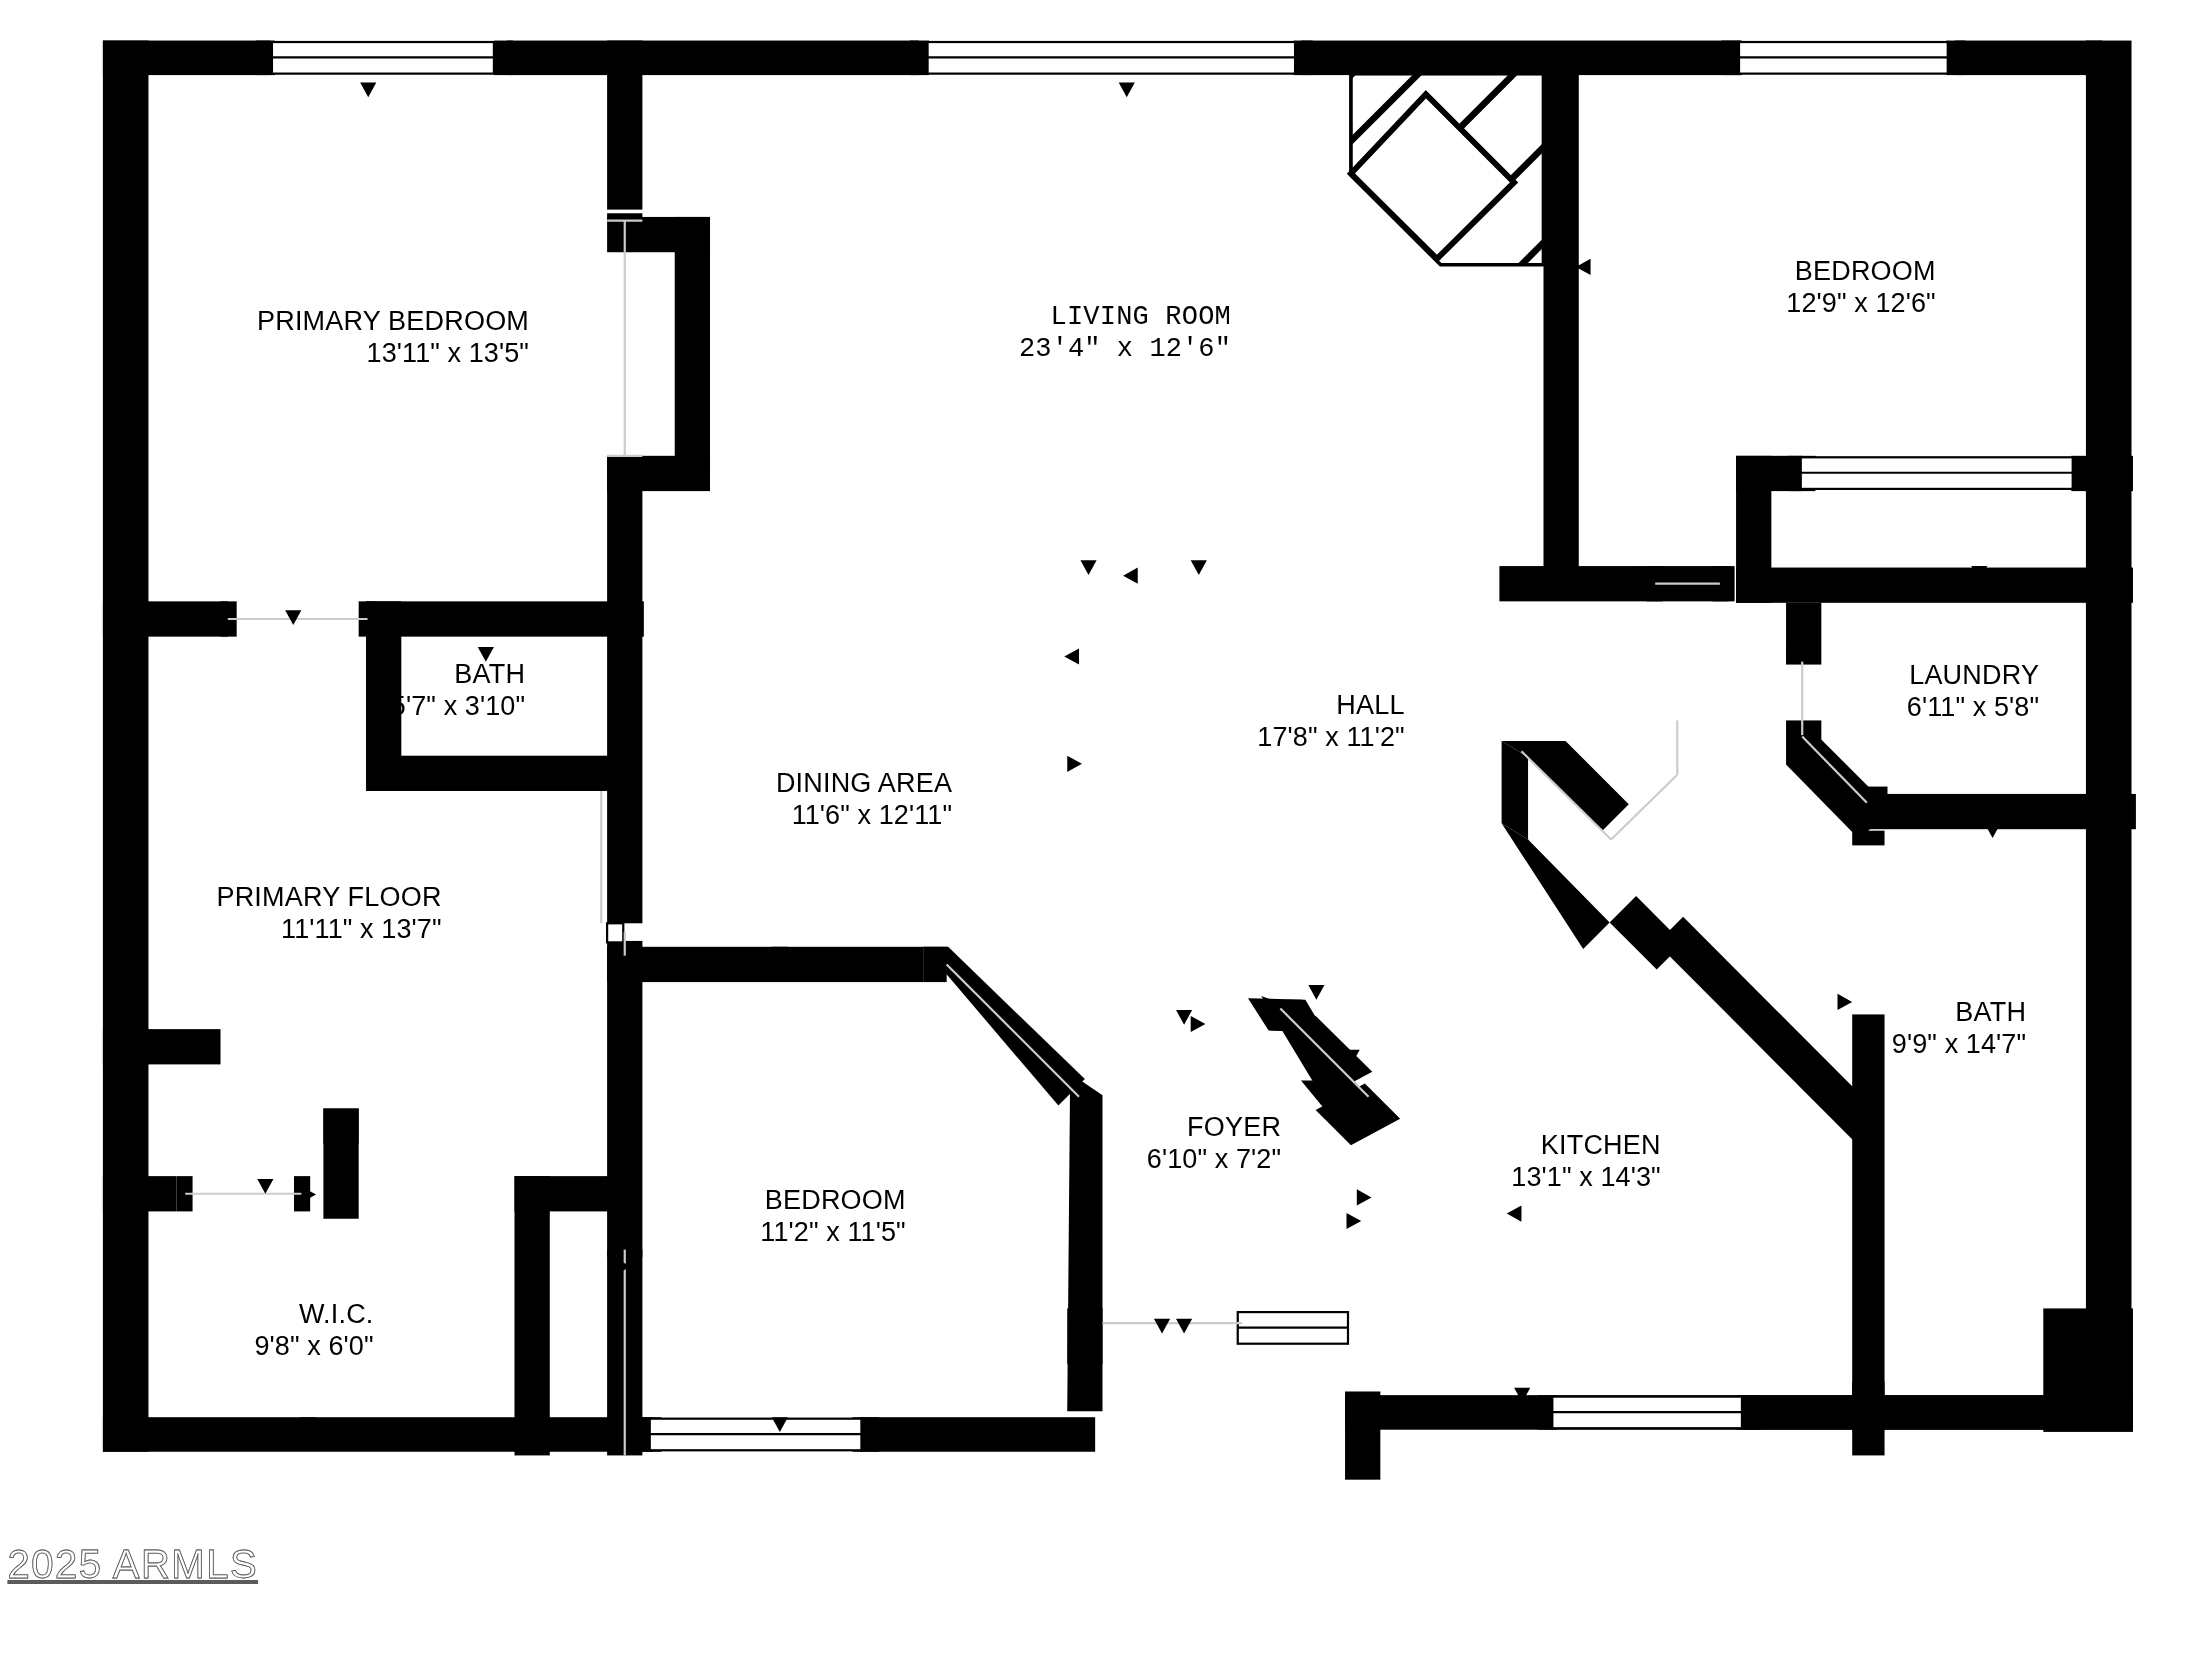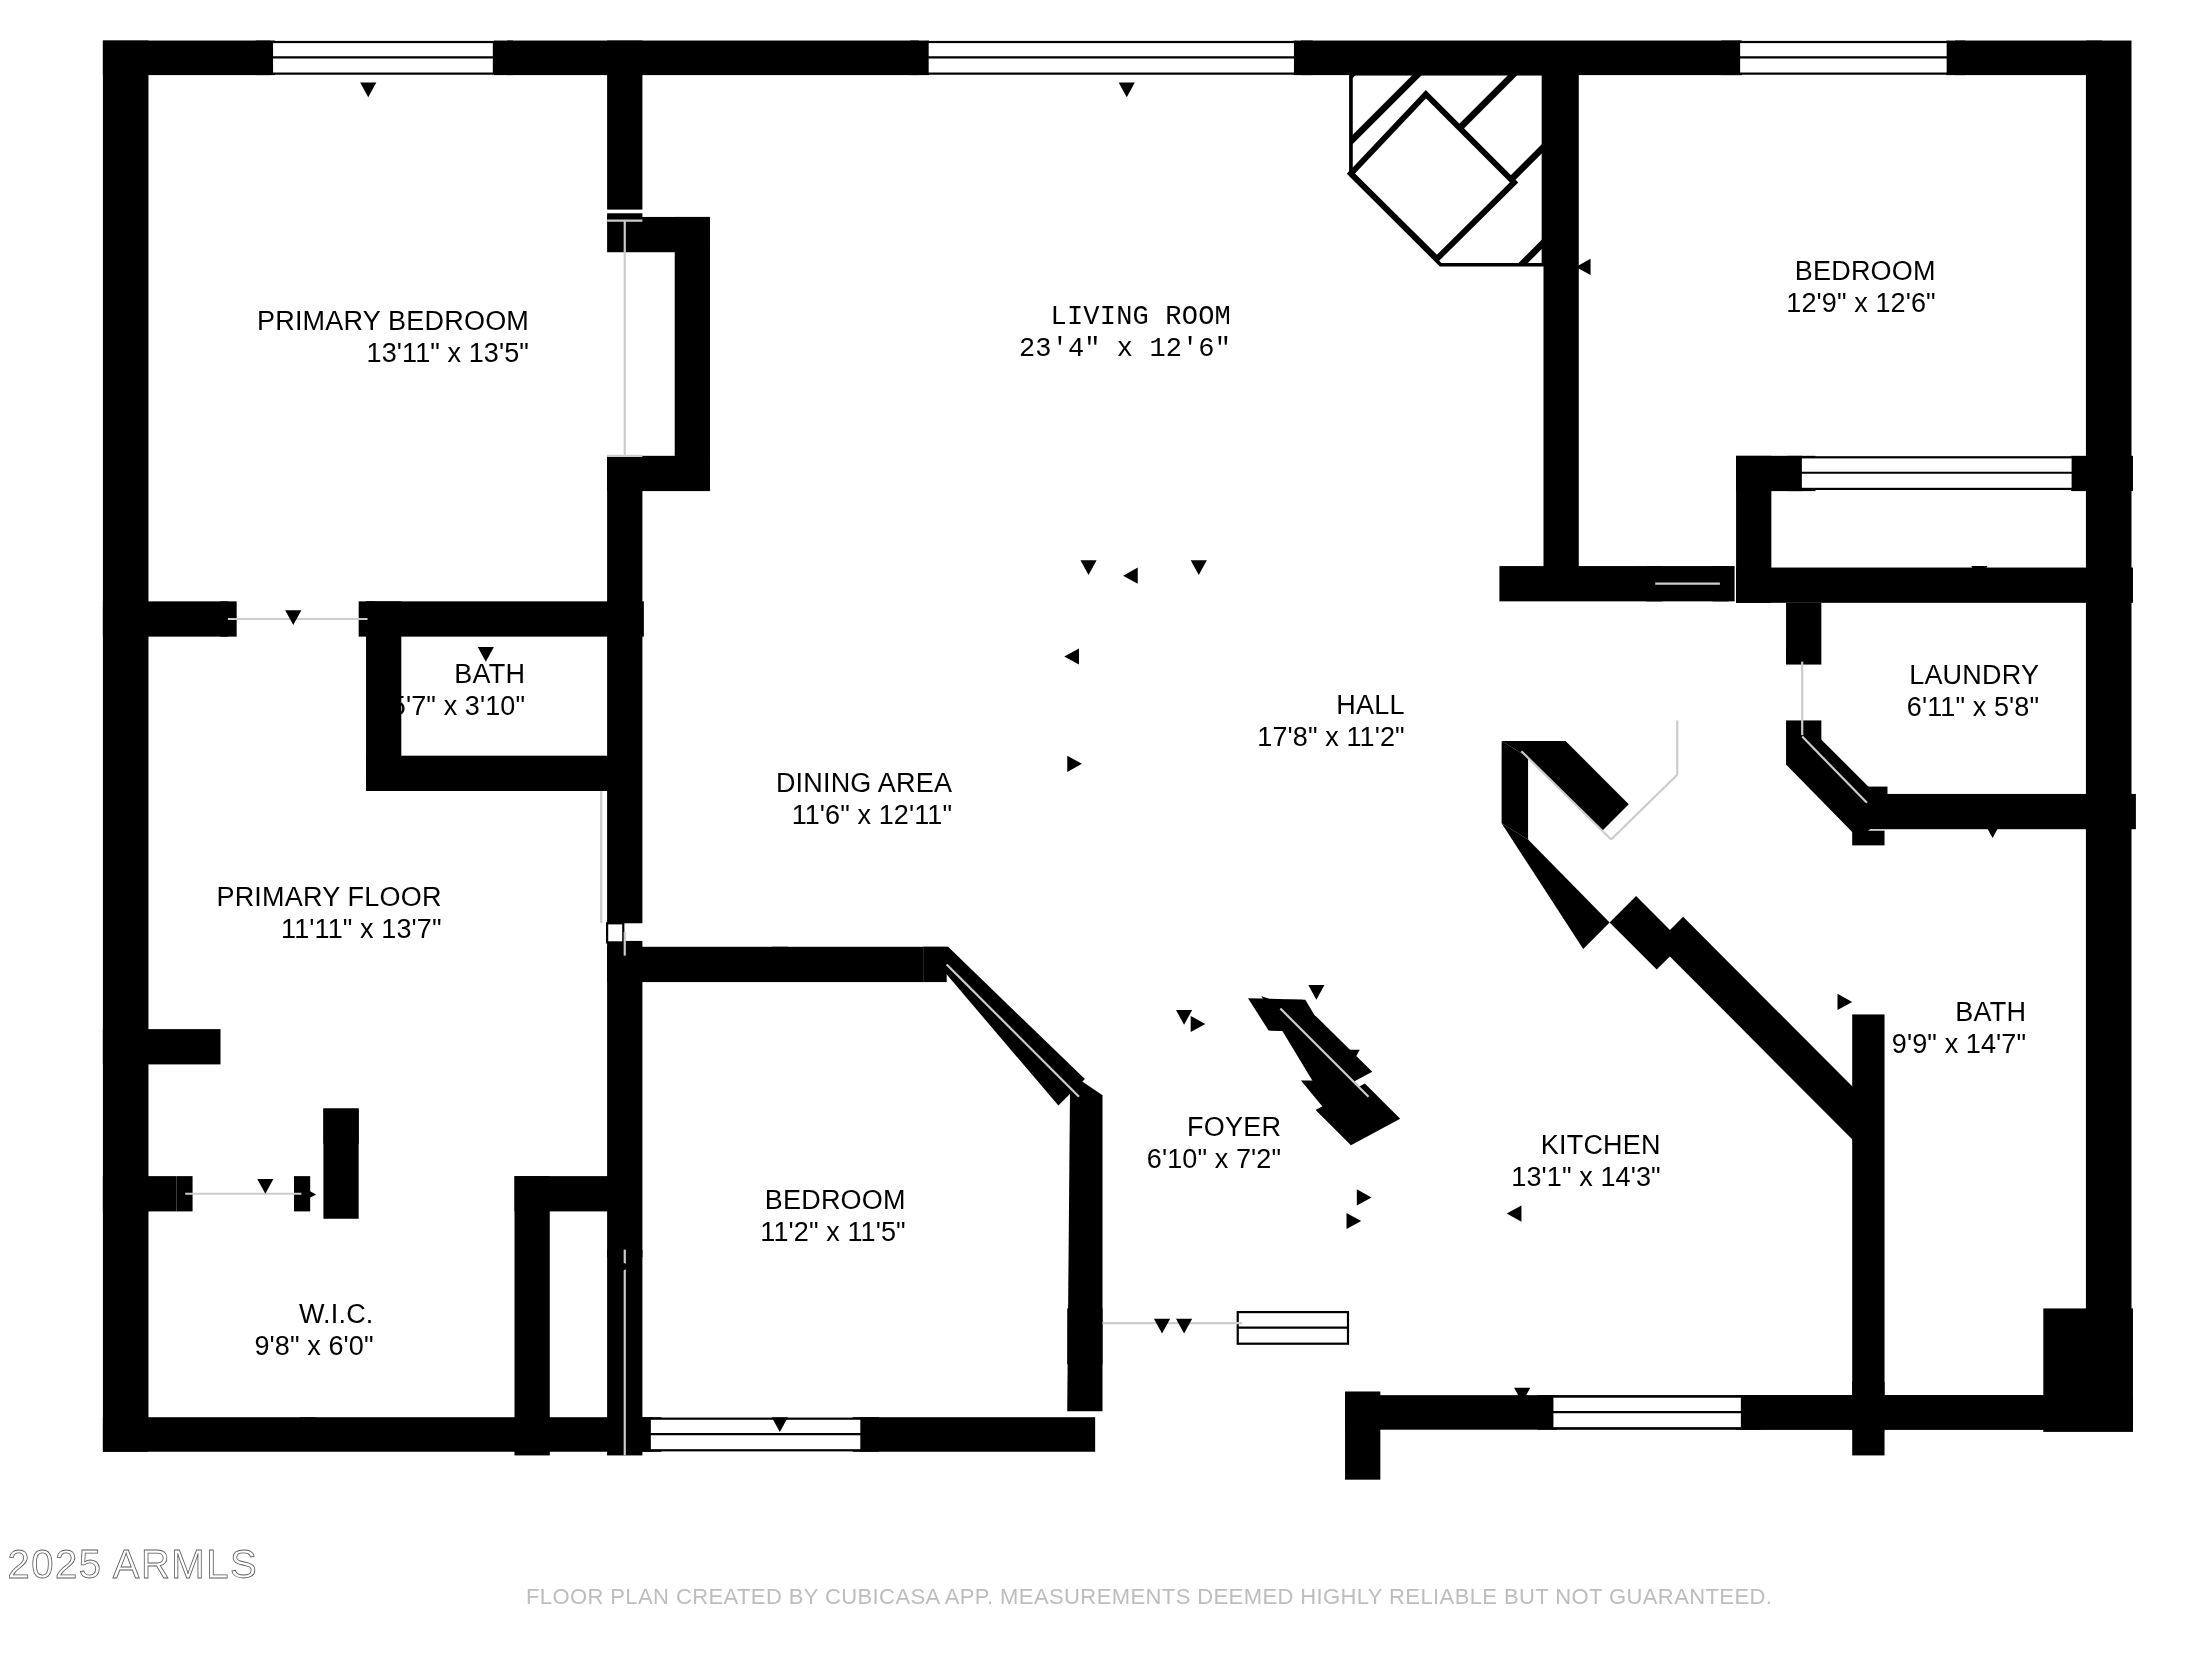--- a/index.html
+++ b/index.html
@@ -53,20 +53,21 @@
     position: absolute;
     left: 7.4px;
     top: 1542px;
     font-family: "Liberation Sans", sans-serif;
     font-size: 40px;
     letter-spacing: 1.5px;
     color: #ffffff;
     -webkit-text-stroke: 0.8px #5b5b5b;
     text-shadow: 0 0 0 rgba(0,0,0,0);
     white-space: nowrap;
+    text-decoration: underline;
   }
   #disclaimer {
     position: absolute;
     left: 526px;
     top: 1584px;
     font-family: "Liberation Sans", sans-serif;
     font-size: 22px;
     letter-spacing: 0.4px;
     color: #bdbdbd;
     white-space: nowrap;
@@ -374,16 +375,15 @@
     <span class="rl-name">BEDROOM</span>
     <span class="rl-dim">11'2" x 11'5"</span>
   </div>
 
   <div class="room-label" style="left:314px; top:1319px;margin-top:12px;">
     <span class="rl-name">W.I.C.</span>
     <span class="rl-dim">9'8" x 6'0"</span>
   </div>
 
   <div id="watermark">2025 ARMLS</div>
-  <div id="disclaimer">FLOOR PLAN CREATED BY CUBICASA APP. MEASUREMENTS DEEMED HIGHLY RELIABLE BUT NOT GUARANTEED.</div>
 
 </div>
 
 
 </body></html>

